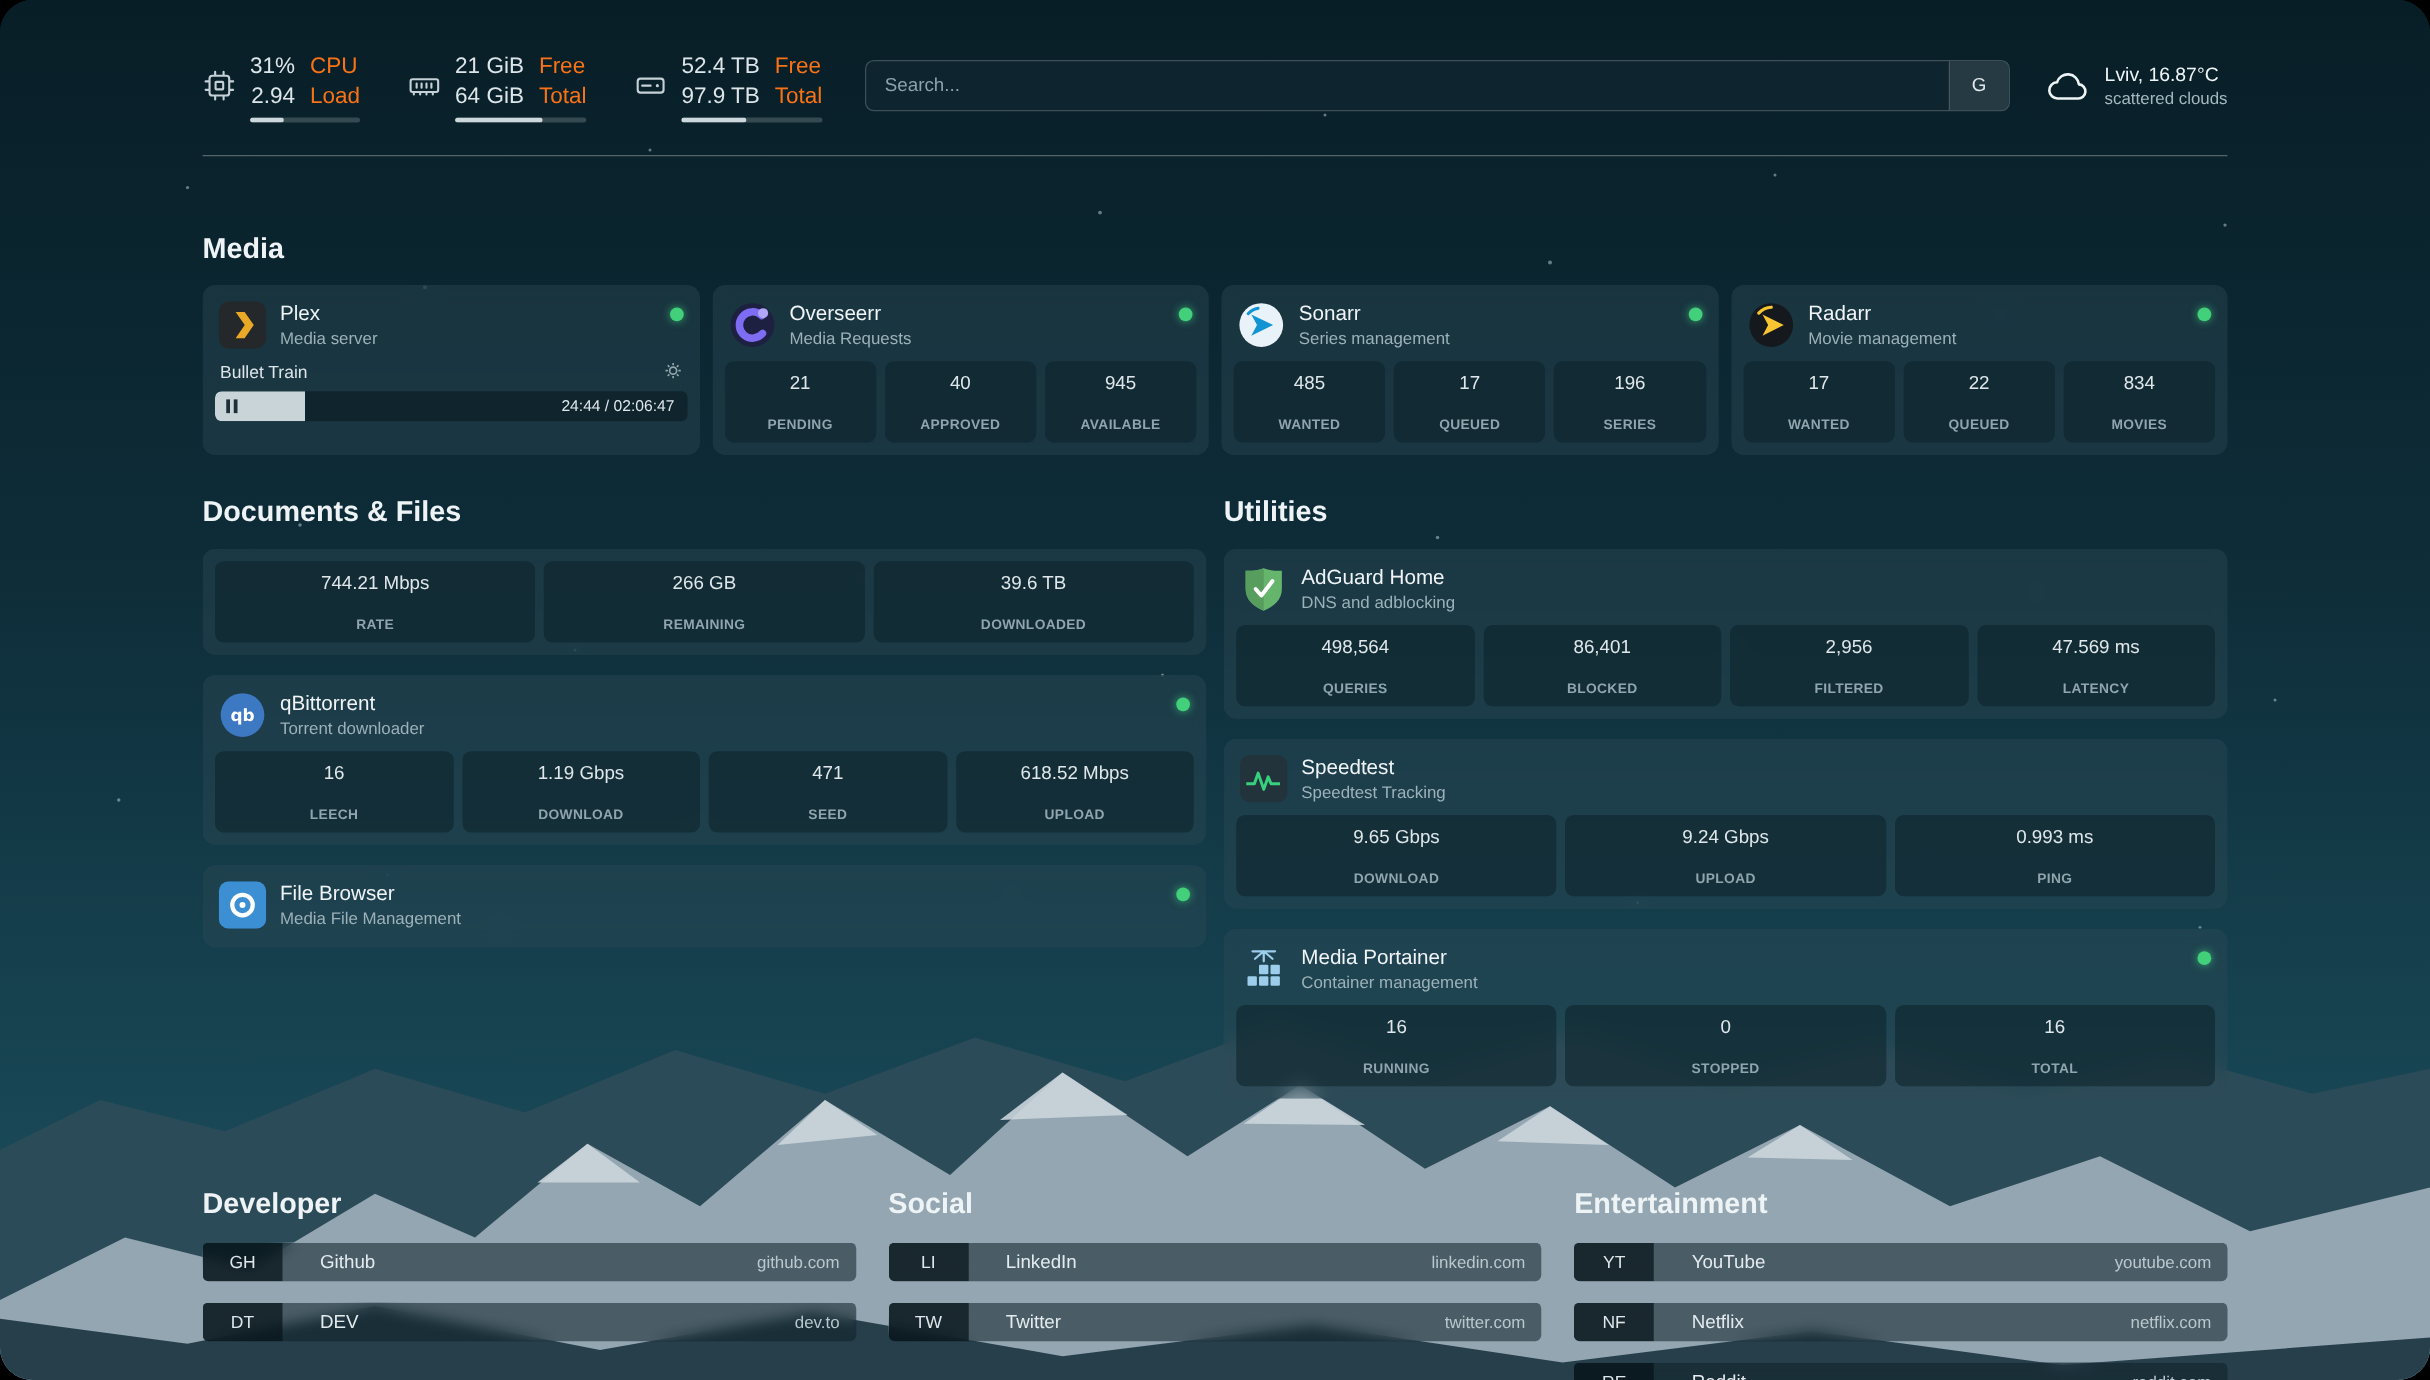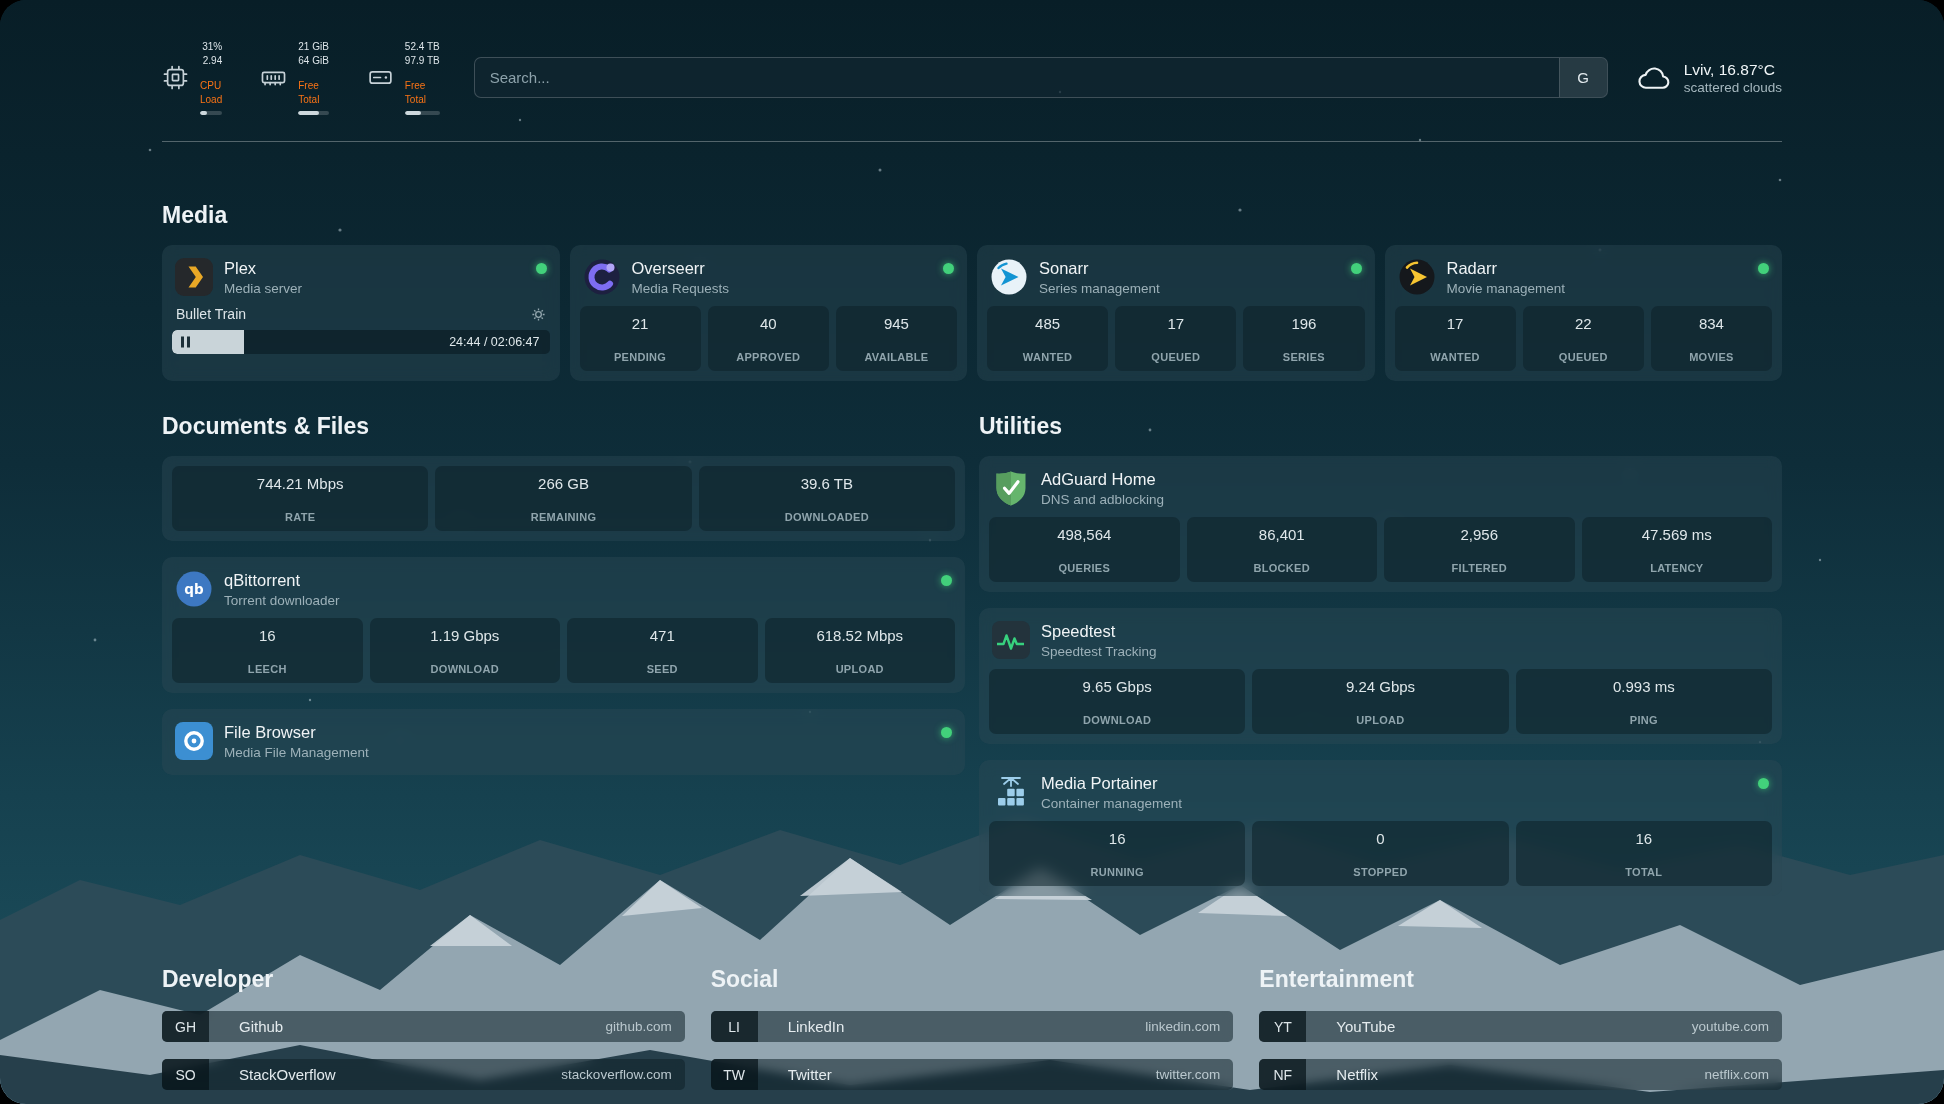--- a/index.html
+++ b/index.html
@@ -14,21 +14,21 @@
     border-radius:26px; overflow:hidden; background:#0b2530;
   }
   .bg-art { position:absolute; inset:0; width:100%; height:100%; }
   .content { position:relative; z-index:2; width:1620px; margin:0 auto; padding-top:40px; color:#e8eef2; }
 
   
   .topbar { display:flex; align-items:center; }
   .resources { display:flex; gap:38px; margin-right:34px; }
   .res { display:flex; align-items:center; gap:11px; }
   .res-icon { width:27px; height:27px; color:#c6d1d7; flex:none; }
-  .res-rows { display:flex; gap:12px; font-size:10px; line-height:1.35;flex-direction:column; }
+  .res-rows { display:flex; gap:12px; font-size:18px; line-height:1.35; }
   .res-col { display:flex; flex-direction:column; }
   .res-col.values { align-items:flex-end; color:#dde5e9; }
   .res-col.labels { color:#f97316; }
   .res-bar { height:4px; background:rgba(255,255,255,.18); border-radius:2px; margin-top:5px; overflow:hidden; }
   .res-fill { height:100%; background:#cdd8dd; border-radius:2px; }
 
   .search { flex:1; display:flex; align-items:center; height:41px;
     background:rgba(16,38,48,.72); border:1px solid rgba(255,255,255,.2);
     border-radius:7px; overflow:hidden; }
   .search input { flex:1; height:100%; background:transparent; border:none; outline:none;
@@ -82,21 +82,21 @@
     border-left:3px solid #1d3039; border-right:3px solid #1d3039; }
   .plex-time { position:absolute; right:10px; top:50%; transform:translateY(-50%);
     font-size:12.5px; color:#e0e8eb; z-index:2; }
 
   
   .bookmarks-grid { display:grid; grid-template-columns:repeat(3,1fr); gap:26px; margin-top:70px; }
   .bm-title { margin:0 0 18px; }
   .bm-row { display:flex; align-items:center; height:31px; background:rgba(14,32,40,.55);
     border-radius:5px; margin-bottom:17px; overflow:hidden; cursor:pointer; backdrop-filter:blur(5px); }
   .bm-row:last-child { margin-bottom:0; }
-  .bm-abbr { width:47px; height:100%; display:flex; align-items:center; justify-content:center;
+  .bm-abbr { width:64px; height:100%; display:flex; align-items:center; justify-content:center;
     background:rgba(7,19,25,.72); font-size:14px; color:#dfe7ea; flex:none; }
   .bm-name { flex:1; padding:0 30px; font-size:15px; color:#e4ebee; white-space:nowrap; }
   .bm-domain { padding:0 13px; font-size:13.5px; color:#bac8ce; white-space:nowrap; }
 </style>
 </head>
 <body>
 
 <div class="screen">
 
   <svg class="bg-art" viewBox="0 0 1944 1104" preserveAspectRatio="none">
@@ -534,25 +534,20 @@
     <div class="bookmarks-grid">
 
       <div class="bm-col">
         <h2 class="section-title bm-title">Developer</h2>
         <div class="bm-row">
           <span class="bm-abbr">GH</span>
           <span class="bm-name">Github</span>
           <span class="bm-domain">github.com</span>
         </div>
         <div class="bm-row">
-          <span class="bm-abbr">SO</span>
-          <span class="bm-name">StackOverflow</span>
-          <span class="bm-domain">stackoverflow.com</span>
-        </div>
-        <div class="bm-row">
           <span class="bm-abbr">DT</span>
           <span class="bm-name">DEV</span>
           <span class="bm-domain">dev.to</span>
         </div>
       </div>
 
       <div class="bm-col">
         <h2 class="section-title bm-title">Social</h2>
         <div class="bm-row">
           <span class="bm-abbr">LI</span>

